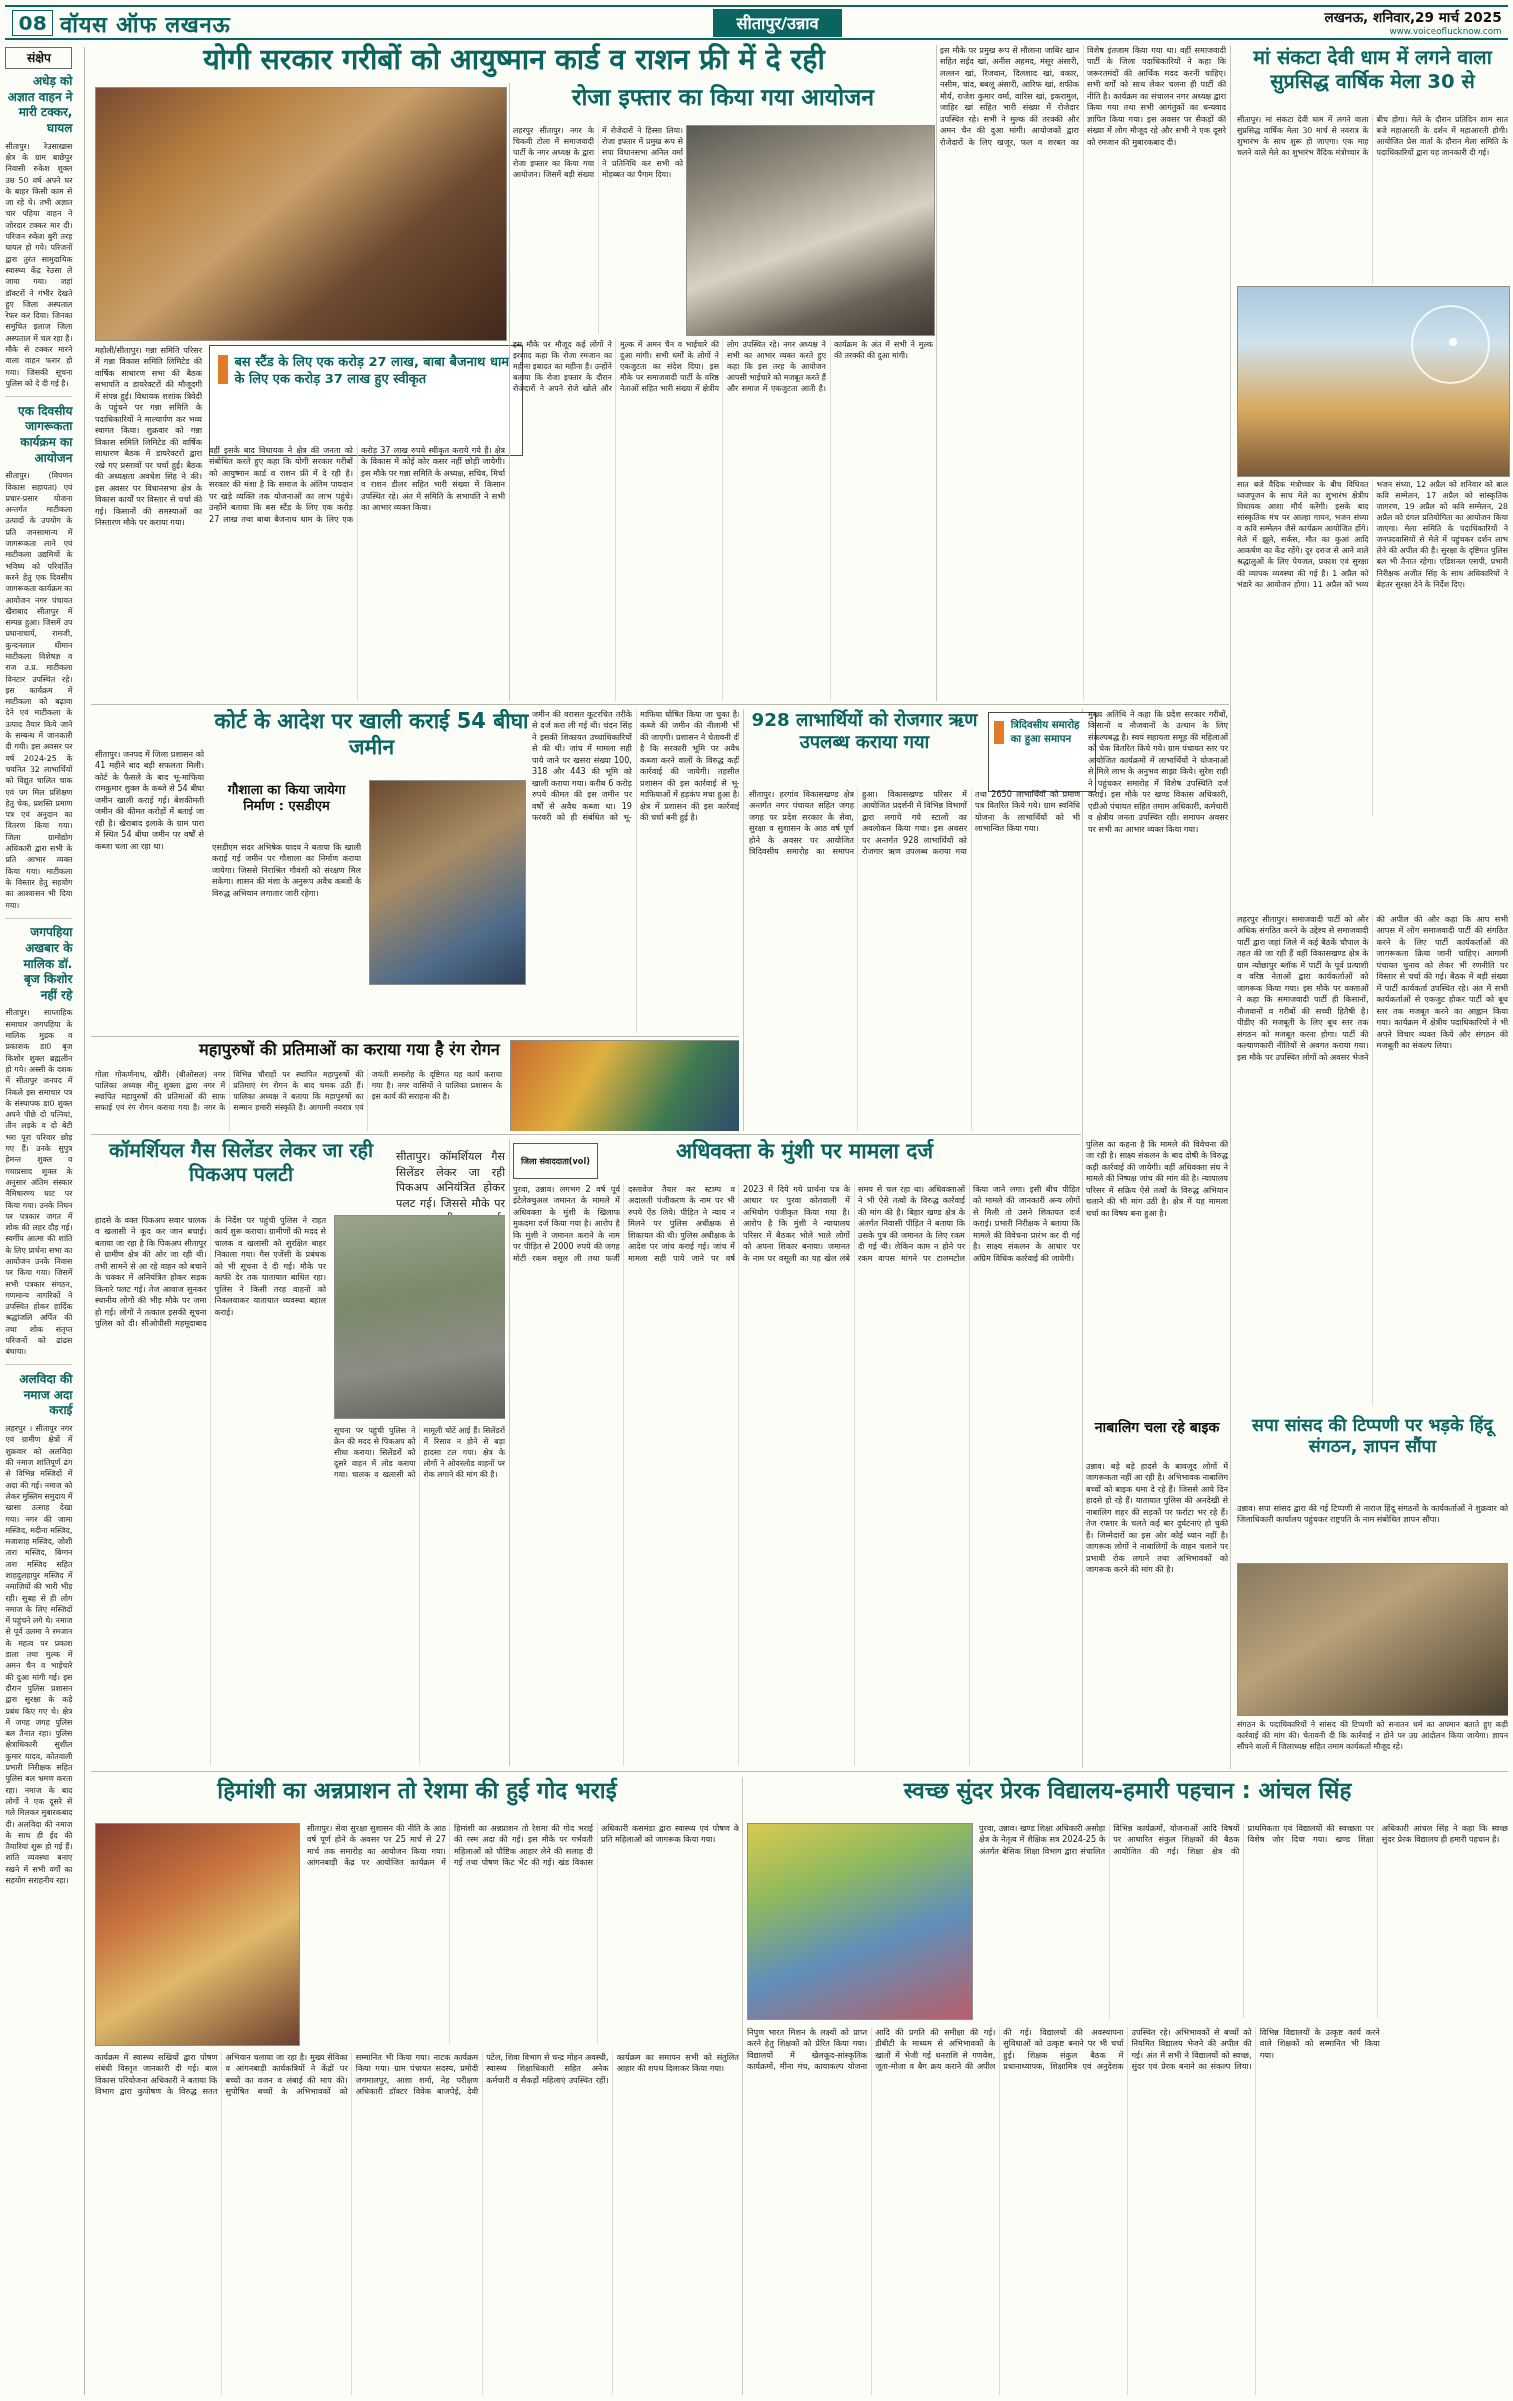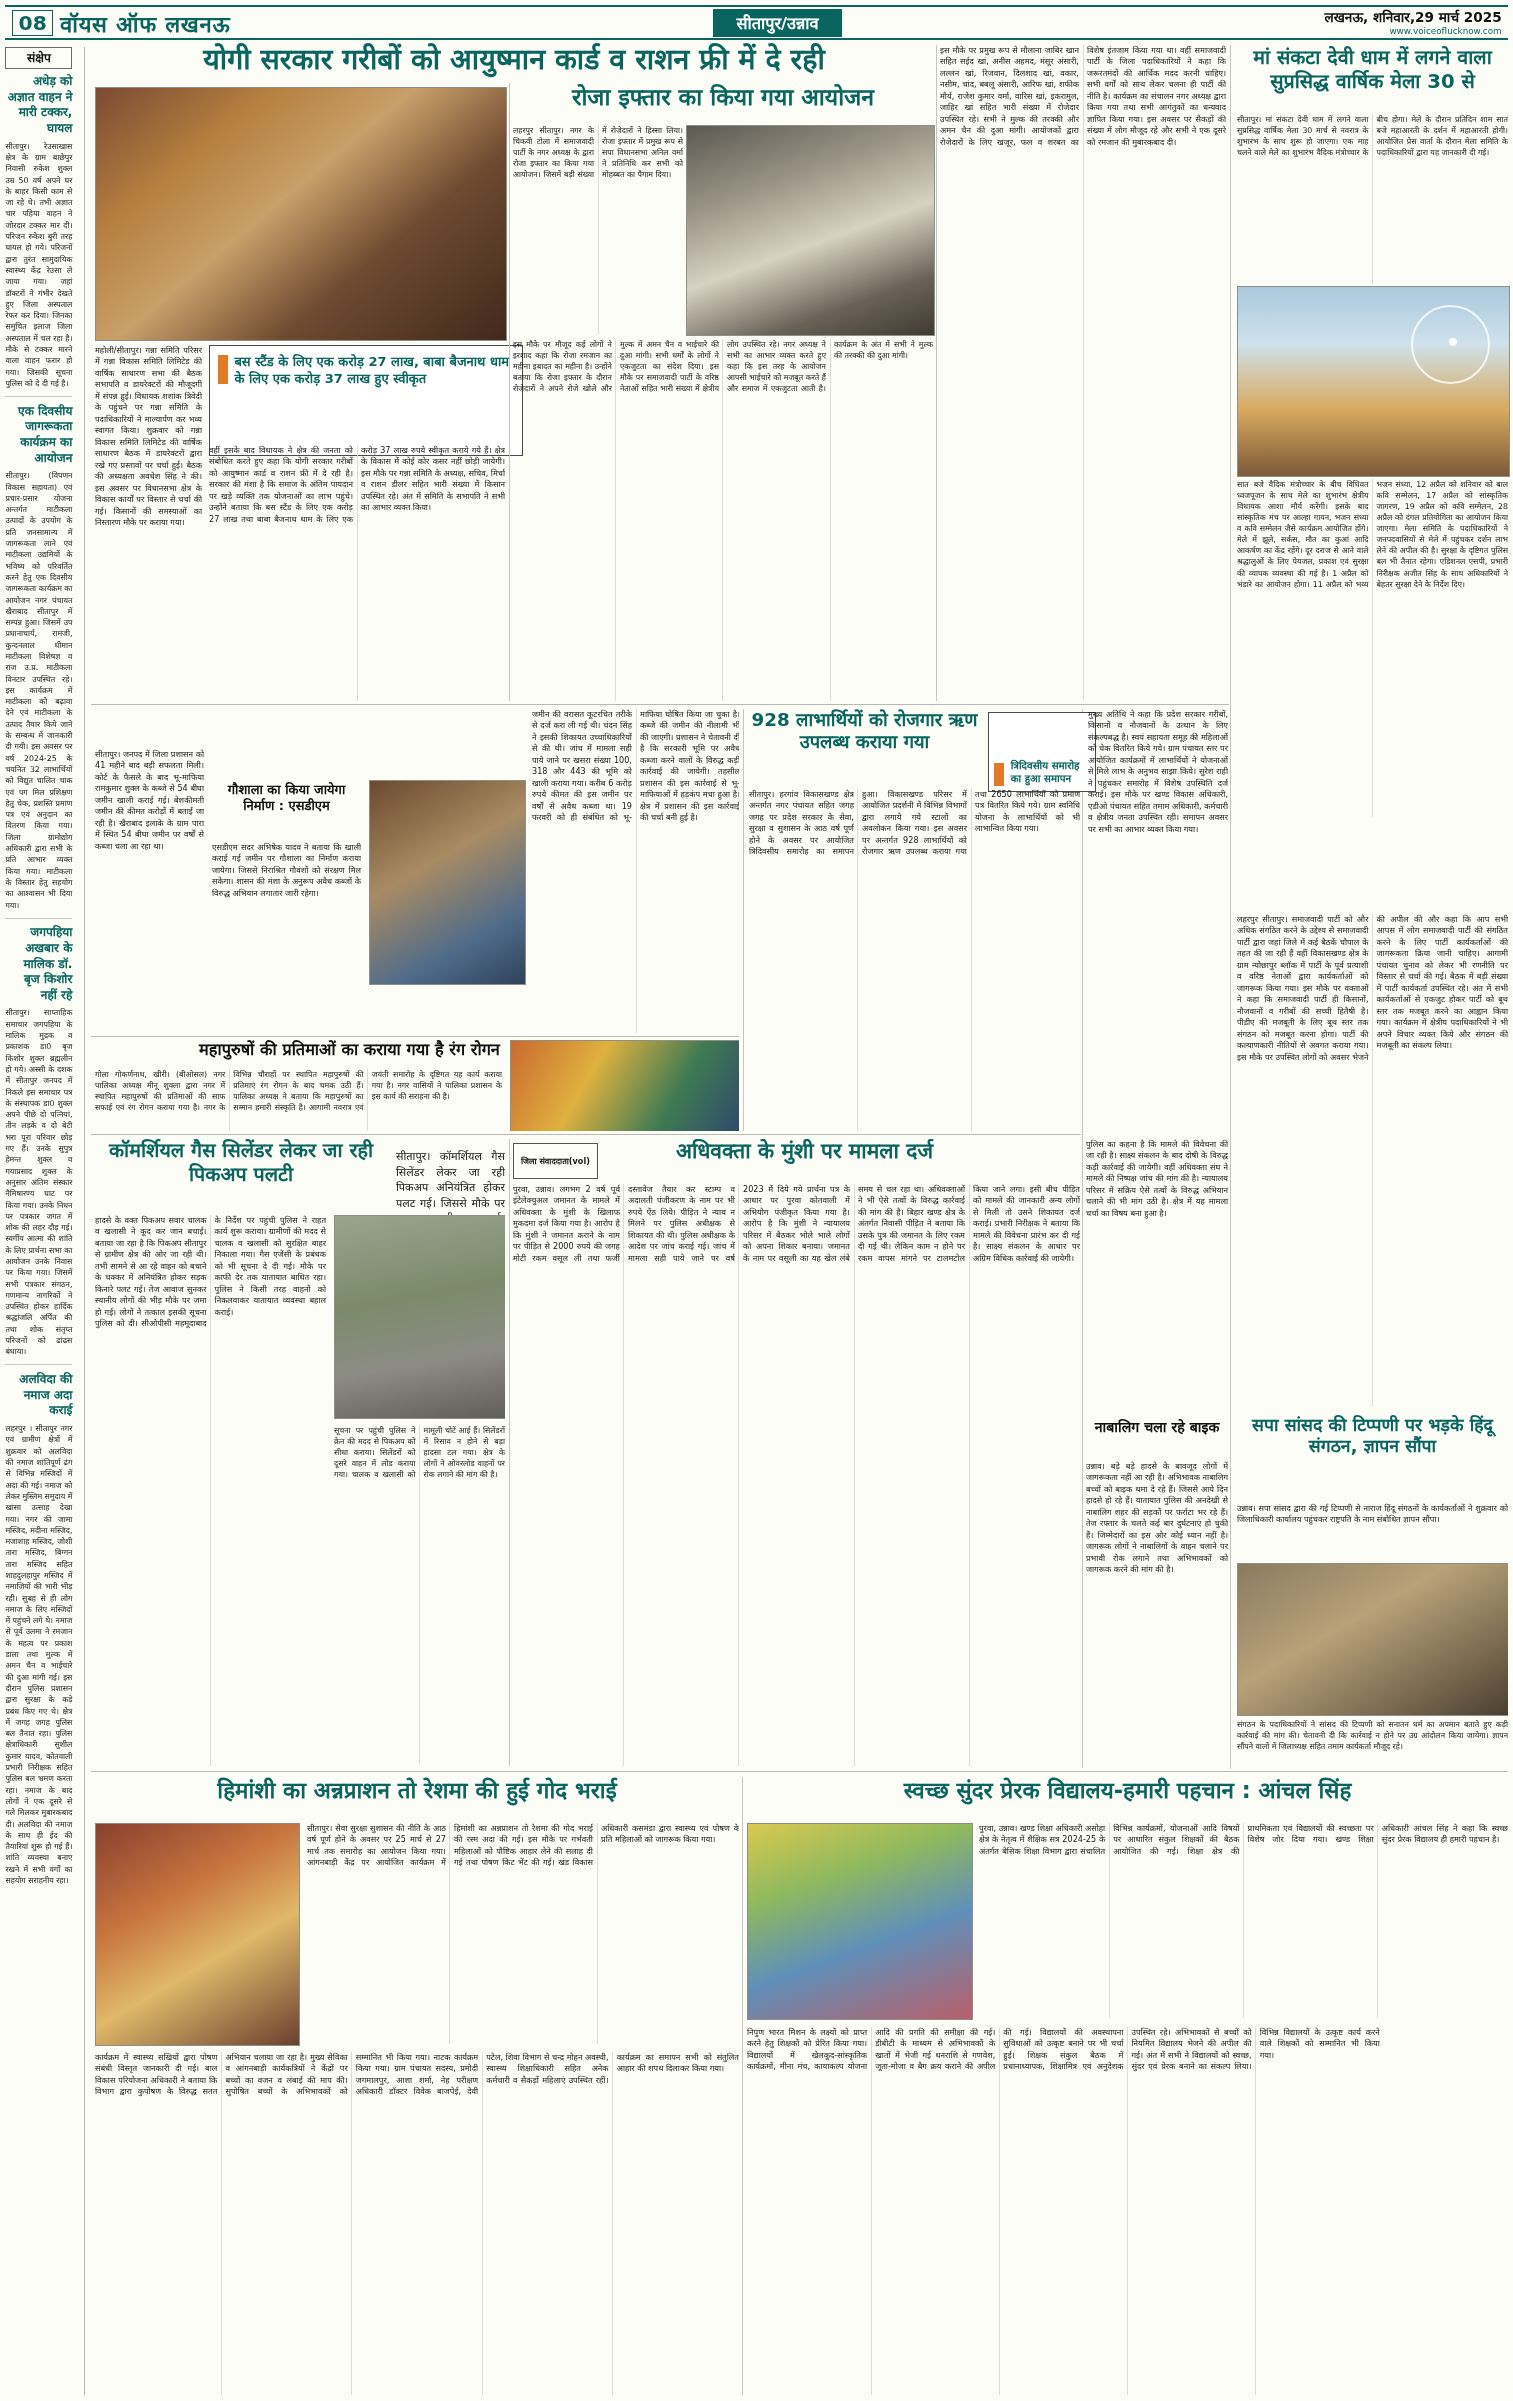--- a/index.html
+++ b/index.html
@@ -125,36 +125,37 @@
 
   <div class="rule-h" style="left:91px;top:704px;width:1138px;"></div>
   <div class="rule-v" style="left:509px;top:83px;height:618px;"></div>
   <div class="rule-v" style="left:936px;top:45px;height:656px;"></div>
   <div class="rule-v" style="left:1230px;top:45px;height:1724px;"></div>
   <div class="rule-v" style="left:743px;top:709px;height:422px;"></div>
   <div class="rule-v" style="left:1082px;top:709px;height:1059px;"></div>
 
   <div class="abs" style="left:95px;top:709px;width:644px;height:324px;">
     <div class="abs bt" style="left:0;top:0;width:109px;height:324px;margin-top:40px;">सीतापुर। जनपद में जिला प्रशासन को 41 महीने बाद बड़ी सफलता मिली। कोर्ट के फैसले के बाद भू-माफिया रामकुमार शुक्ल के कब्जे से 54 बीघा जमीन खाली कराई गई। बेशकीमती जमीन की कीमत करोड़ों में बताई जा रही है। खैराबाद इलाके के ग्राम पारा में स्थित 54 बीघा जमीन पर वर्षों से कब्जा चला आ रहा था।</div>
+    <div class="abs hd" style="left:117px;top:0;width:319px;height:65px;font-size:21px;">कोर्ट के आदेश पर खाली कराई 54 बीघा जमीन</div>
     <div class="abs hd-dark" style="left:117px;top:73px;width:149px;height:57px;font-size:13px;">गौशाला का किया जायेगा निर्माण : एसडीएम</div>
     <div class="abs bt" style="left:117px;top:133px;width:149px;height:191px;">एसडीएम सदर अभिषेक यादव ने बताया कि खाली कराई गई जमीन पर गौशाला का निर्माण कराया जायेगा। जिससे निराश्रित गौवंशों को संरक्षण मिल सकेगा। शासन की मंशा के अनुरूप अवैध कब्जों के विरुद्ध अभियान लगातार जारी रहेगा।</div>
     <div class="ph ph-office" style="left:274px;top:71px;width:155px;height:203px;"></div>
     <div class="abs bt cols-2" style="left:437px;top:0;width:208px;height:324px;">जमीन की वरासत कूटरचित तरीके से दर्ज करा ली गई थी। चंदन सिंह ने इसकी शिकायत उच्चाधिकारियों से की थी। जांच में मामला सही पाये जाने पर खसरा संख्या 100, 318 और 443 की भूमि को खाली कराया गया। करीब 6 करोड़ रुपये कीमत की इस जमीन पर वर्षों से अवैध कब्जा था। 19 फरवरी को ही संबंधित को भू-माफिया घोषित किया जा चुका है। कब्जे की जमीन की नीलामी भी की जाएगी। प्रशासन ने चेतावनी दी है कि सरकारी भूमि पर अवैध कब्जा करने वालों के विरुद्ध कड़ी कार्रवाई की जायेगी। तहसील प्रशासन की इस कार्रवाई से भू-माफियाओं में हड़कंप मचा हुआ है। क्षेत्र में प्रशासन की इस कार्रवाई की चर्चा बनी हुई है।</div>
   </div>
 
   <div class="rule-h" style="left:91px;top:1036px;width:648px;"></div>
   <div class="abs" style="left:95px;top:1040px;width:644px;height:91px;">
     <div class="abs hd-dark" style="left:102px;top:0;width:305px;height:26px;font-size:16.3px;">महापुरुषों की प्रतिमाओं का कराया गया है रंग रोगन</div>
     <div class="abs bt cols-3" style="left:0;top:28.5px;width:407px;height:62px;font-size:7.8px;">गोला गोकर्णनाथ, खीरी। (बीओसल) नगर पालिका अध्यक्ष मीनू शुक्ला द्वारा नगर में स्थापित महापुरुषों की प्रतिमाओं की साफ सफाई एवं रंग रोगन कराया गया है। नगर के विभिन्न चौराहों पर स्थापित महापुरुषों की प्रतिमाएं रंग रोगन के बाद चमक उठी हैं। पालिका अध्यक्ष ने बताया कि महापुरुषों का सम्मान हमारी संस्कृति है। आगामी नवरात्र एवं जयंती समारोह के दृष्टिगत यह कार्य कराया गया है। नगर वासियों ने पालिका प्रशासन के इस कार्य की सराहना की है।</div>
     <div class="ph ph-statue" style="left:415px;top:0;width:229px;height:90px;"></div>
   </div>
 
   <div class="abs" style="left:749px;top:709px;width:479px;height:422px;">
     <div class="abs hd" style="left:0;top:0;width:231px;height:75px;font-size:18.3px;">928 लाभार्थियों को रोजगार ऋण उपलब्ध कराया गया</div>
-    <div class="box-sub" style="left:239px;top:2.7px;width:95px;height:68px;padding:5.4px;align-items:flex-end;">
+    <div class="box-sub" style="left:239px;top:2.7px;width:95px;height:68px;padding:5.4px;">
       <span class="bar" style="height:23px;"></span>
       <span class="t" style="font-size:10.2px;">त्रिदिवसीय समारोह का हुआ समापन</span>
     </div>
     <div class="abs bt cols-3" style="left:0;top:80px;width:331px;height:342px;">सीतापुर। हरगांव विकासखण्ड क्षेत्र अन्तर्गत नगर पंचायत सहित जगह जगह पर प्रदेश सरकार के सेवा, सुरक्षा व सुशासन के आठ वर्ष पूर्ण होने के अवसर पर आयोजित त्रिदिवसीय समारोह का समापन हुआ। विकासखण्ड परिसर में आयोजित प्रदर्शनी में विभिन्न विभागों द्वारा लगाये गये स्टालों का अवलोकन किया गया। इस अवसर पर अन्तर्गत 928 लाभार्थियों को रोजगार ऋण उपलब्ध कराया गया तथा 2650 लाभार्थियों को प्रमाण पत्र वितरित किये गये। ग्राम स्वनिधि योजना के लाभार्थियों को भी लाभान्वित किया गया।</div>
     <div class="abs bt" style="left:339px;top:0;width:140px;height:422px;">मुख्य अतिथि ने कहा कि प्रदेश सरकार गरीबों, किसानों व नौजवानों के उत्थान के लिए संकल्पबद्ध है। स्वयं सहायता समूह की महिलाओं को चेक वितरित किये गये। ग्राम पंचायत स्तर पर आयोजित कार्यक्रमों में लाभार्थियों ने योजनाओं से मिले लाभ के अनुभव साझा किये। सुरेश राही ने पहुंचकर समारोह में विशेष उपस्थिति दर्ज कराई। इस मौके पर खण्ड विकास अधिकारी, एडीओ पंचायत सहित तमाम अधिकारी, कर्मचारी व क्षेत्रीय जनता उपस्थित रही। समापन अवसर पर सभी का आभार व्यक्त किया गया।</div>
   </div>
 
   <div class="abs" style="left:1237px;top:822px;width:271px;height:585px;">
     <div class="abs bt cols-2" style="left:0;top:92px;width:271px;height:492px;">लहरपुर सीतापुर। समाजवादी पार्टी को और अधिक संगठित करने के उद्देश्य से समाजवादी पार्टी द्वारा जहां जिले में कई बैठकें चौपाल के तहत की जा रही हैं वहीं विकासखण्ड क्षेत्र के ग्राम न्योछापुर ब्लॉक में पार्टी के पूर्व प्रत्याशी व वरिष्ठ नेताओं द्वारा कार्यकर्ताओं को जागरूक किया गया। इस मौके पर वक्ताओं ने कहा कि समाजवादी पार्टी ही किसानों, नौजवानों व गरीबों की सच्ची हितैषी है। पीडीए की मजबूती के लिए बूथ स्तर तक संगठन को मजबूत करना होगा। पार्टी की कल्याणकारी नीतियों से अवगत कराया गया। इस मौके पर उपस्थित लोगों को अवसर भेजने की अपील की और कहा कि आप सभी आपस में लोग समाजवादी पार्टी की संगठित करने के लिए पार्टी कार्यकर्ताओं की जागरूकता क्रिया जानी चाहिए। आगामी पंचायत चुनाव को लेकर भी रणनीति पर विस्तार से चर्चा की गई। बैठक में बड़ी संख्या में पार्टी कार्यकर्ता उपस्थित रहे। अंत में सभी कार्यकर्ताओं से एकजुट होकर पार्टी को बूथ स्तर तक मजबूत करने का आह्वान किया गया। कार्यक्रम में क्षेत्रीय पदाधिकारियों ने भी अपने विचार व्यक्त किये और संगठन की मजबूती का संकल्प लिया।</div>
   </div>

